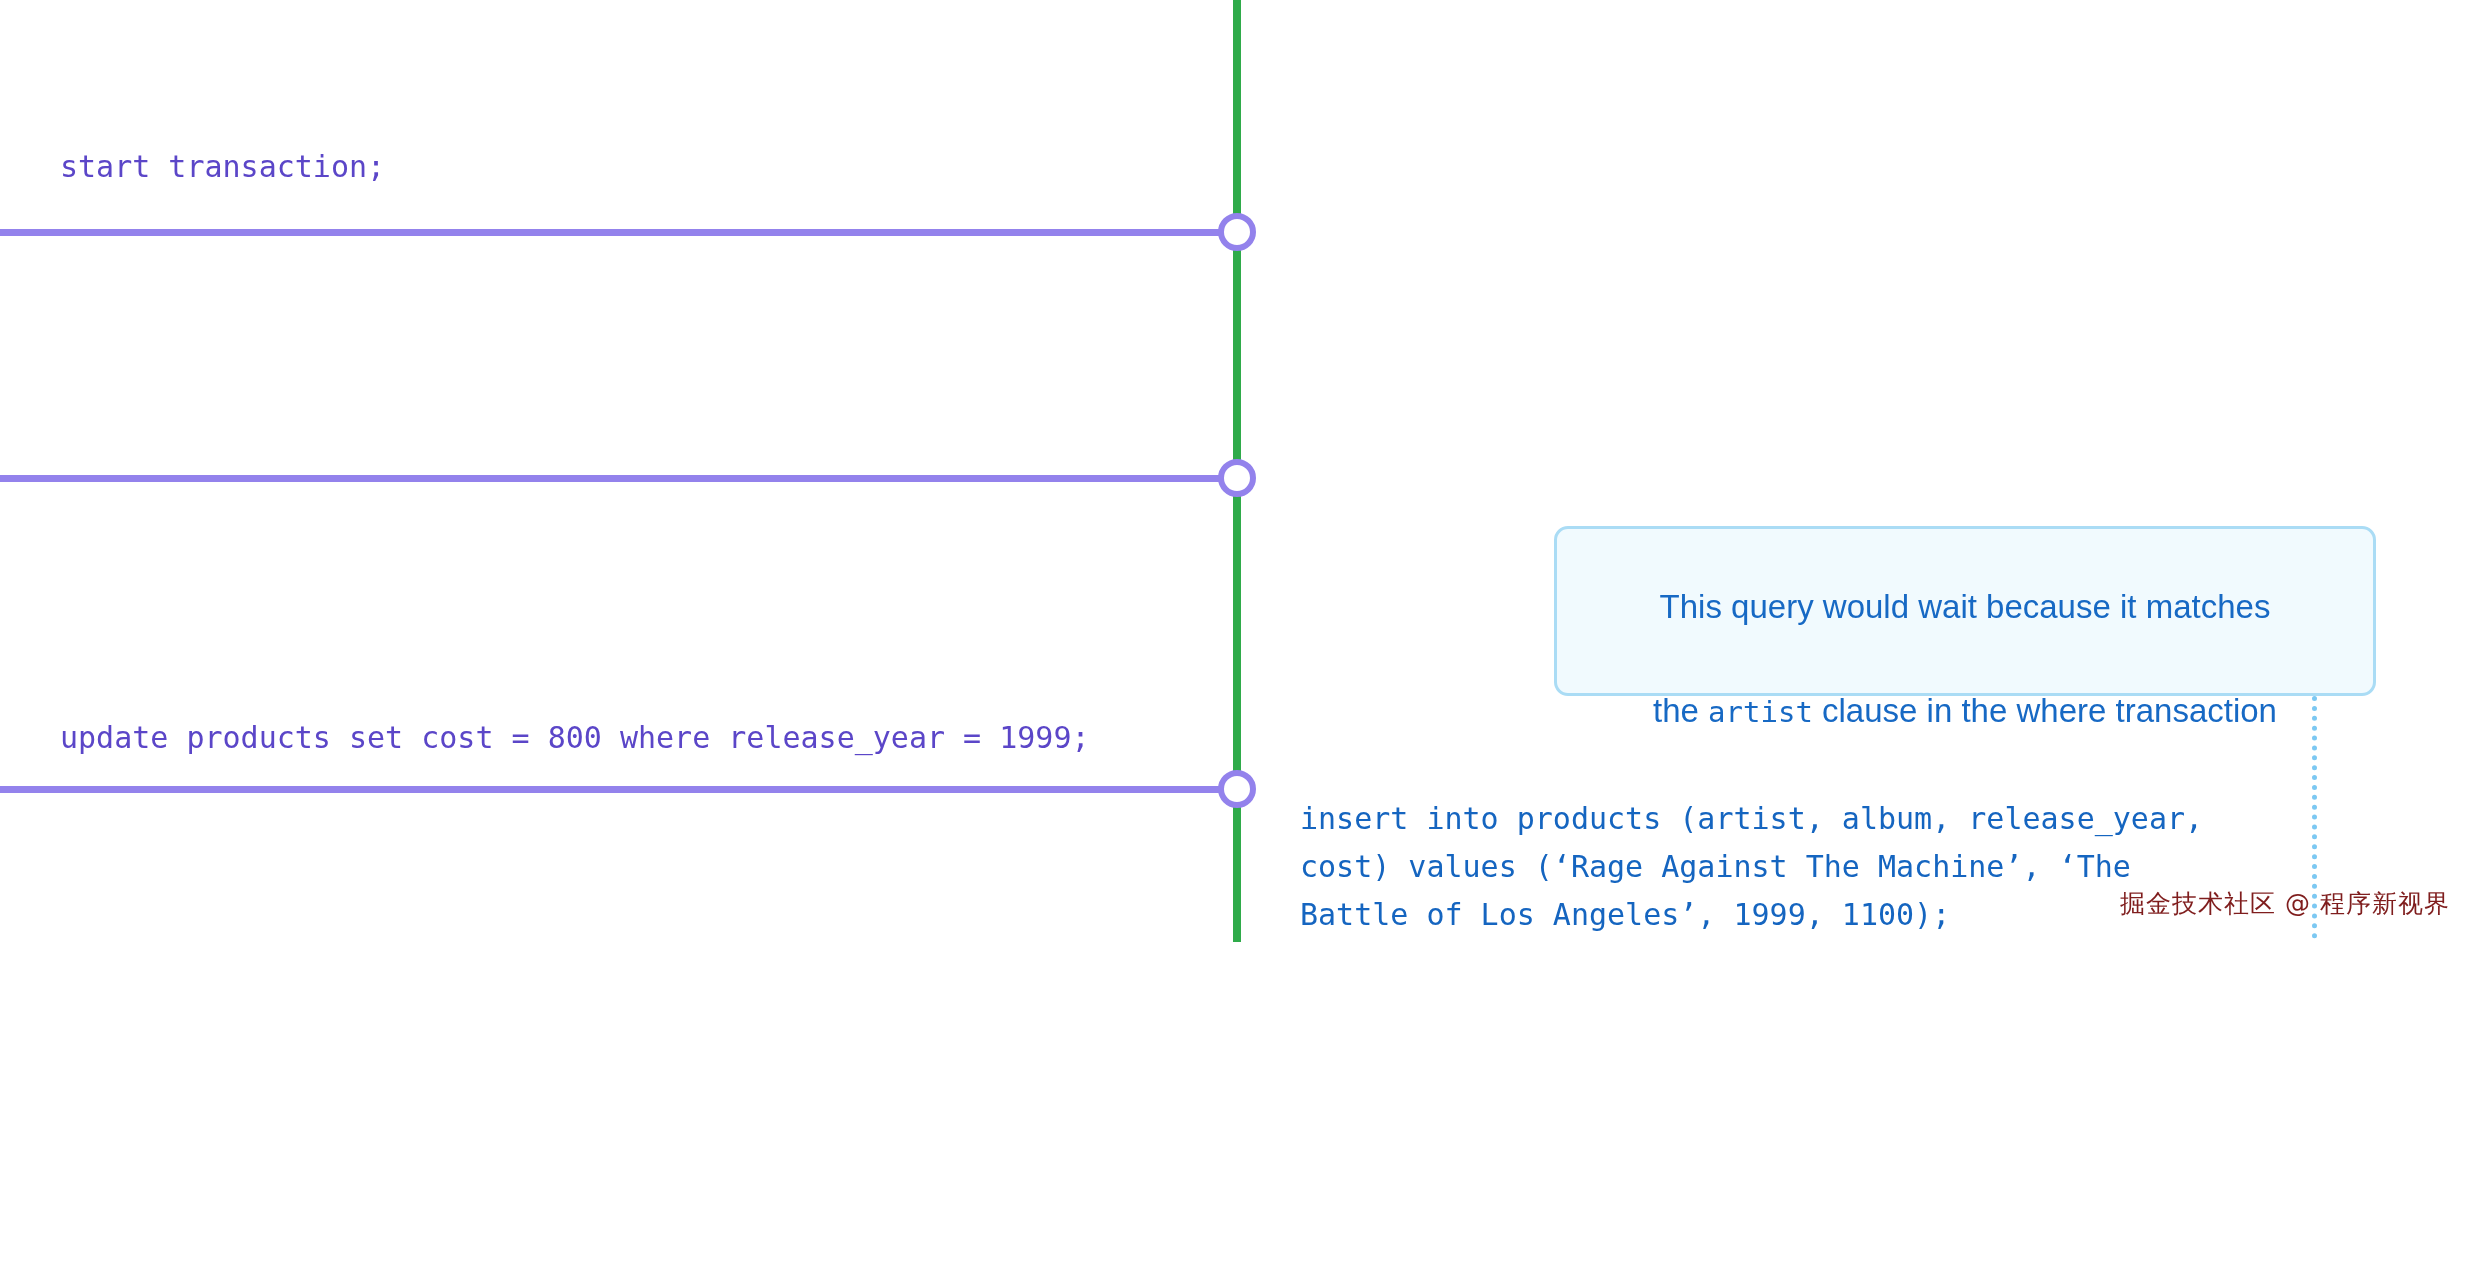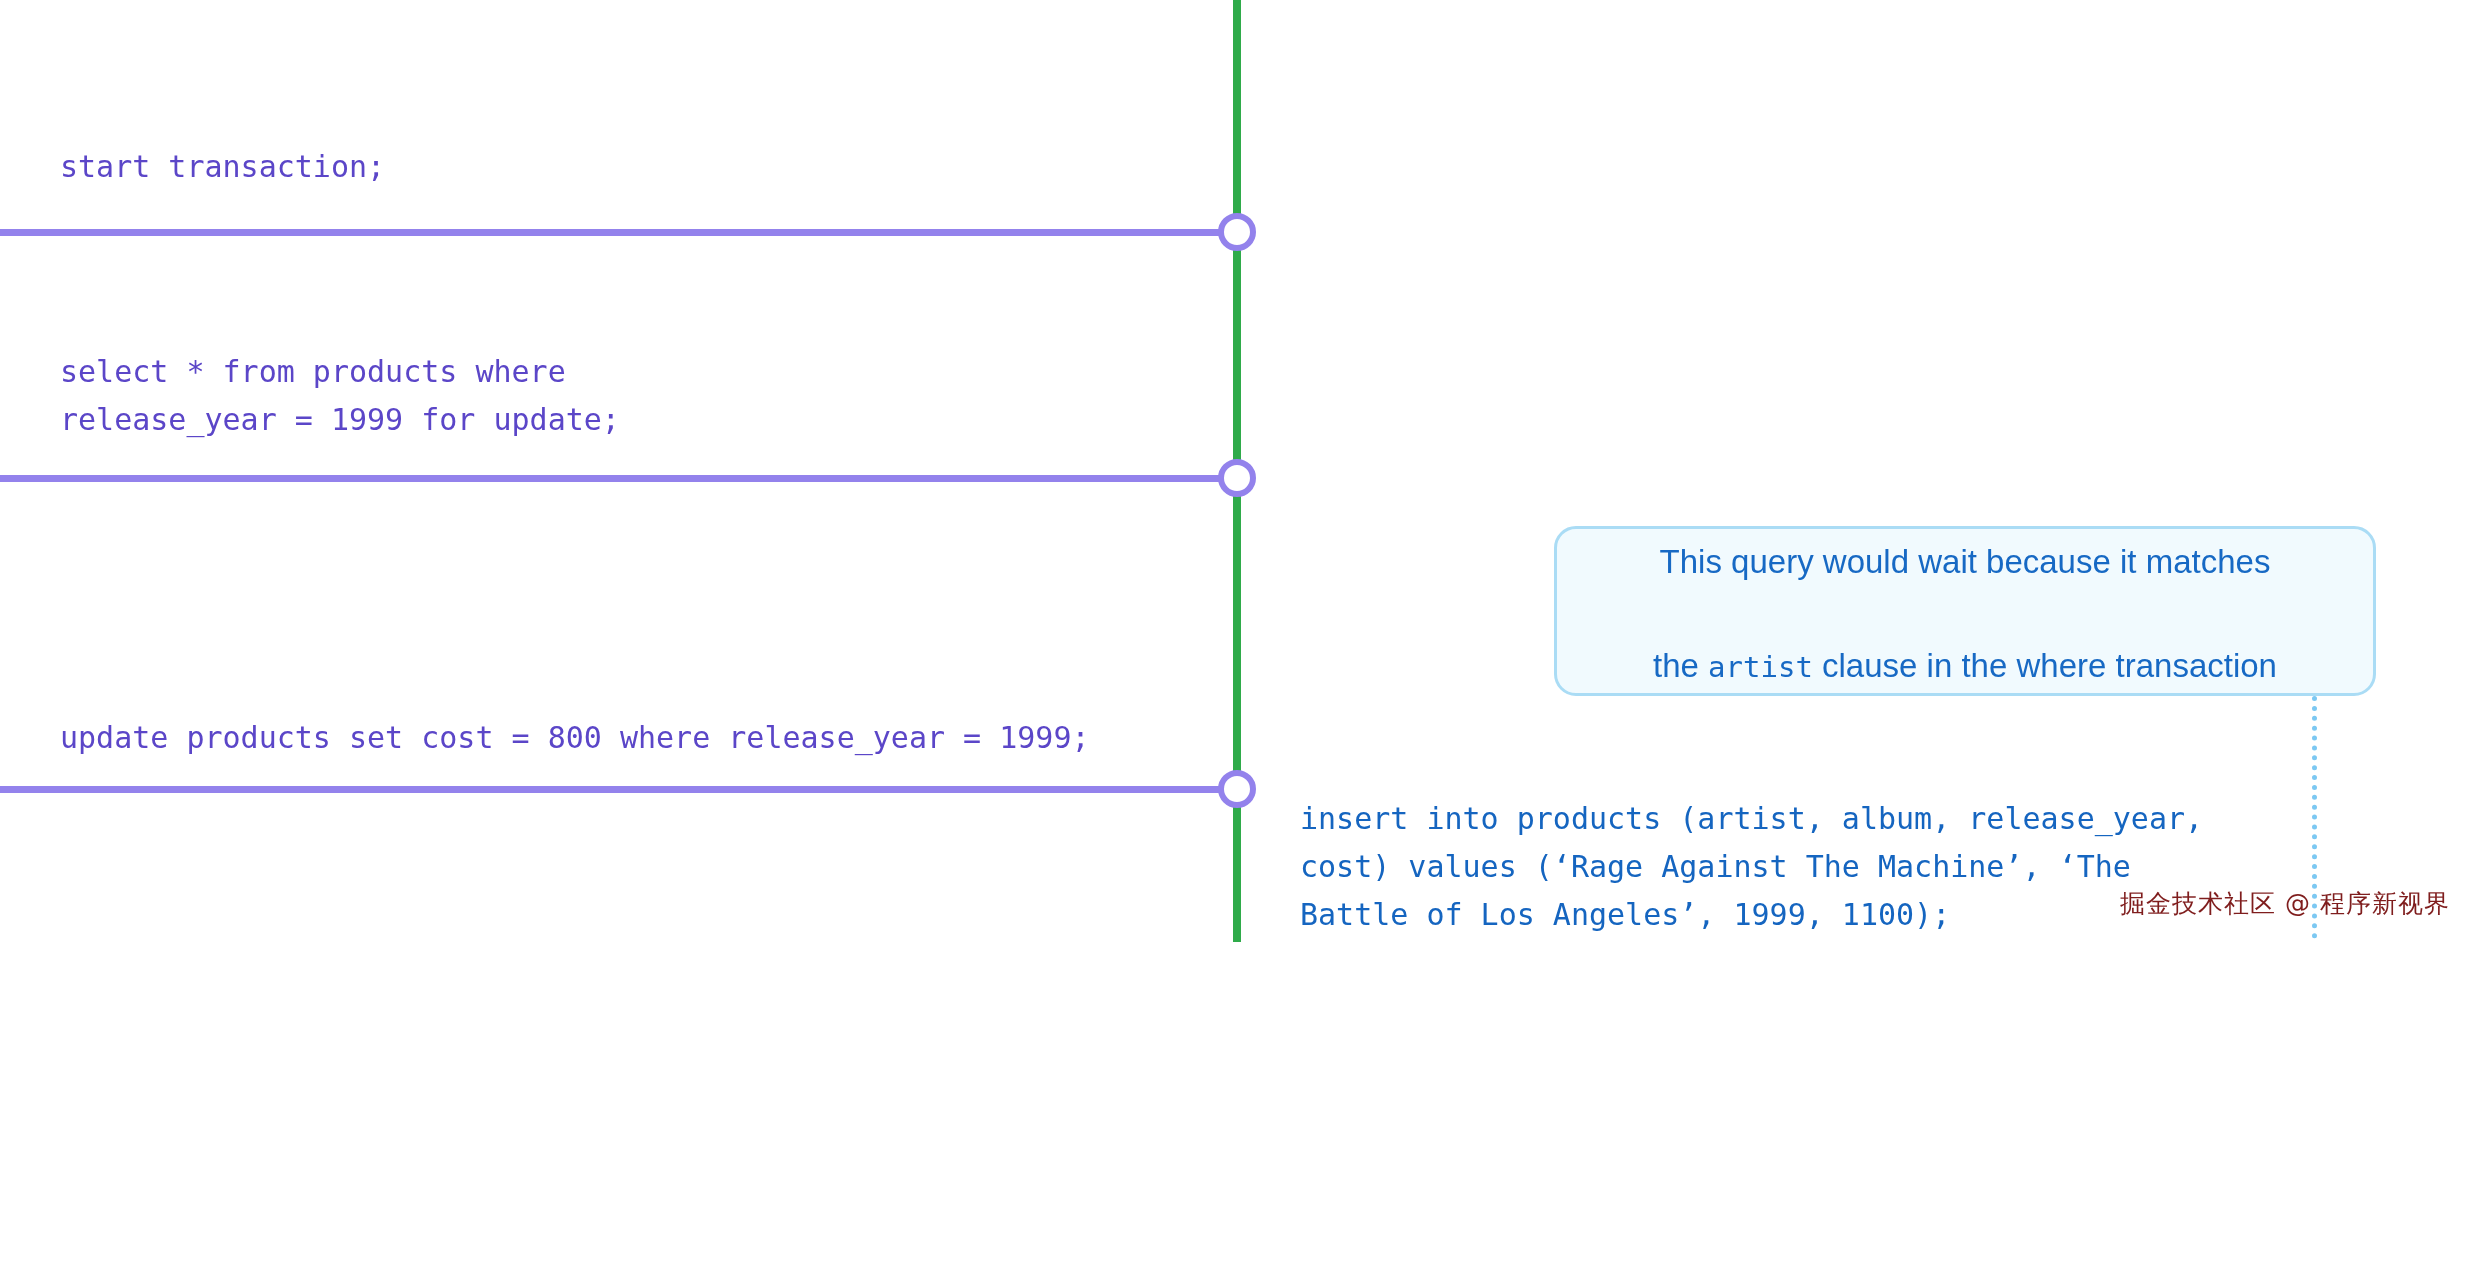--- a/index.html
+++ b/index.html
@@ -75,23 +75,23 @@
   
   .callout {
     position: absolute;
     left: 1554px;
     top: 526px;
     width: 822px;
     height: 170px;
     box-sizing: border-box;
     background: #f1fafe;
     border: 3px solid #aadcf5;
-    border-radius: 22px;
+    border-radius: 14px;
     display: flex;
-    align-items: flex-end;
+    align-items: flex-start;
     justify-content: center;
   }
   .callout-text {
     color: #1769c4;
     font-family: "Liberation Sans", sans-serif;
     font-size: 33px;
     line-height: 52px;
     text-align: center;
     padding: 0 34px;
     white-space: pre-line;
@@ -139,22 +139,20 @@
   <div class="event-line-blue" style="top:965px; left:1237px; width:1239px;"></div>
 
   <div class="node purple" style="left:1218px; top:213px;"></div>
   <div class="node purple" style="left:1218px; top:459px;"></div>
   <div class="node purple" style="left:1218px; top:770px;"></div>
   <div class="node blue" style="left:1218px; top:949px;"></div>
   <div class="node purple" style="left:1218px; top:1042px;"></div>
 
   <div class="code left" style="left:60px; top:143px;">start transaction;</div>
 
-  <div class="code left" style="left:60px; top:348px;">select * from products where
-release_year = 1999 for update;</div>
 
   <div class="code left" style="left:60px; top:714px;">update products set cost = 800 where release_year = 1999;</div>
 
   <div class="code left" style="left:60px; top:992px;">query;</div>
 
   <div class="code right" style="left:1300px; top:795px;">insert into products (artist, album, release_year,
 cost) values (‘Rage Against The Machine’, ‘The
 Battle of Los Angeles’, 1999, 1100);</div>
 
   <div class="callout">

